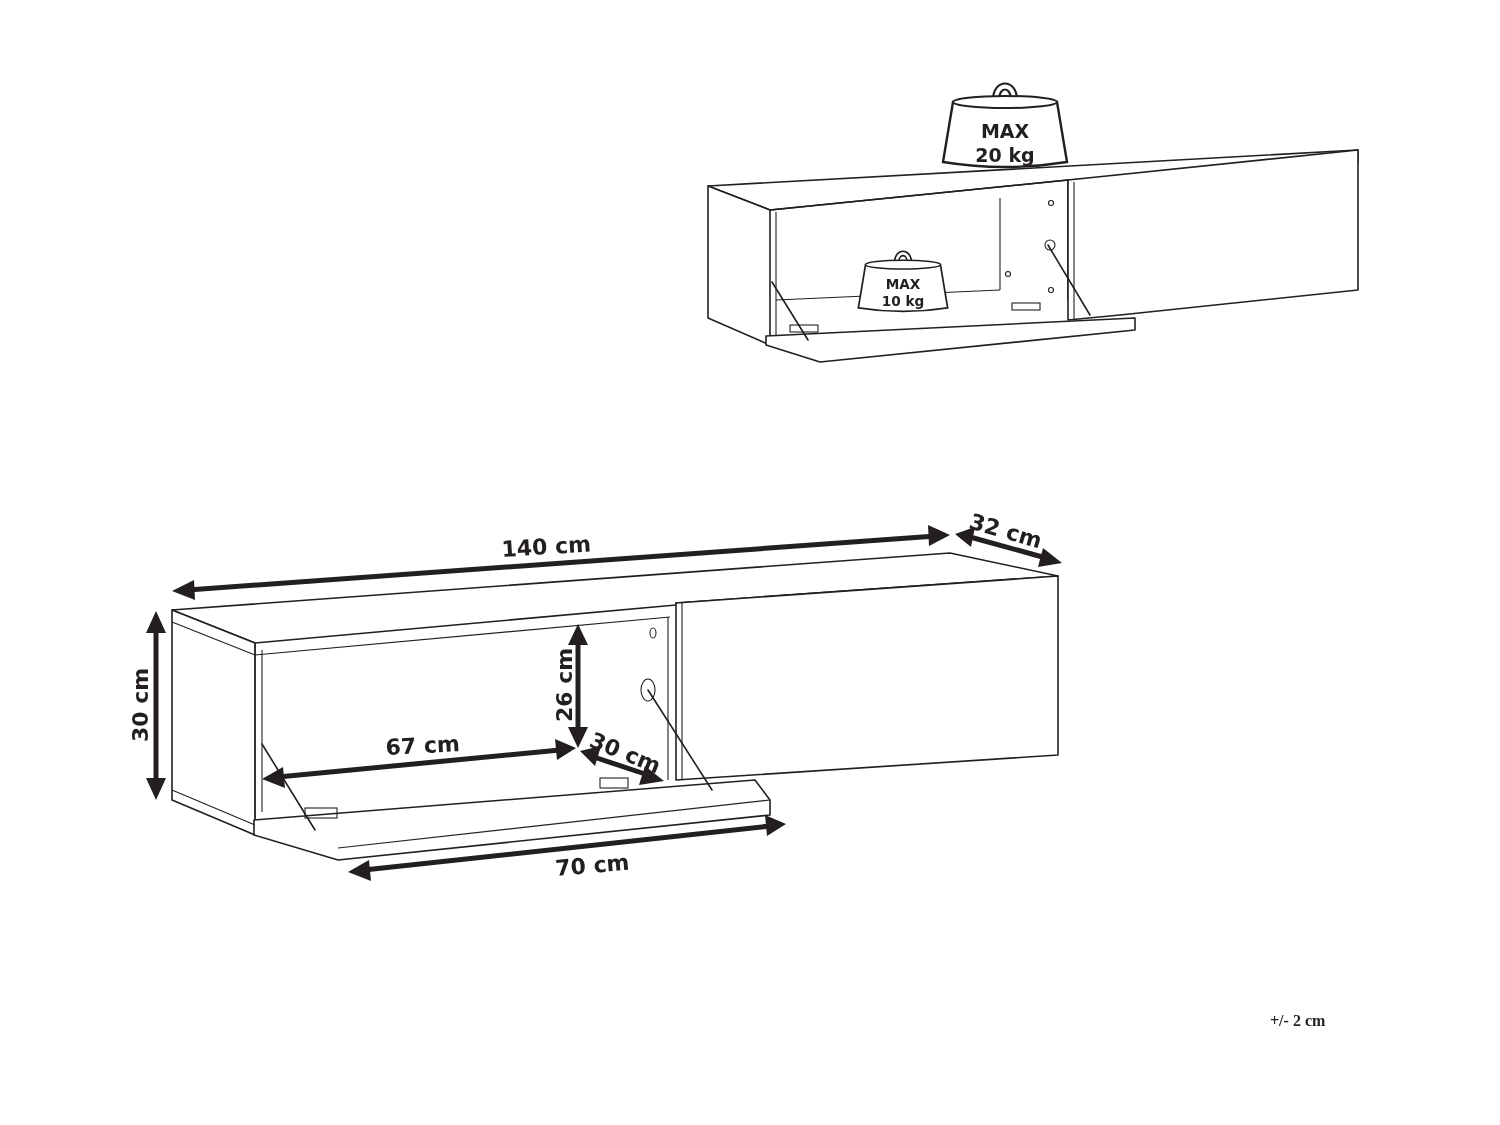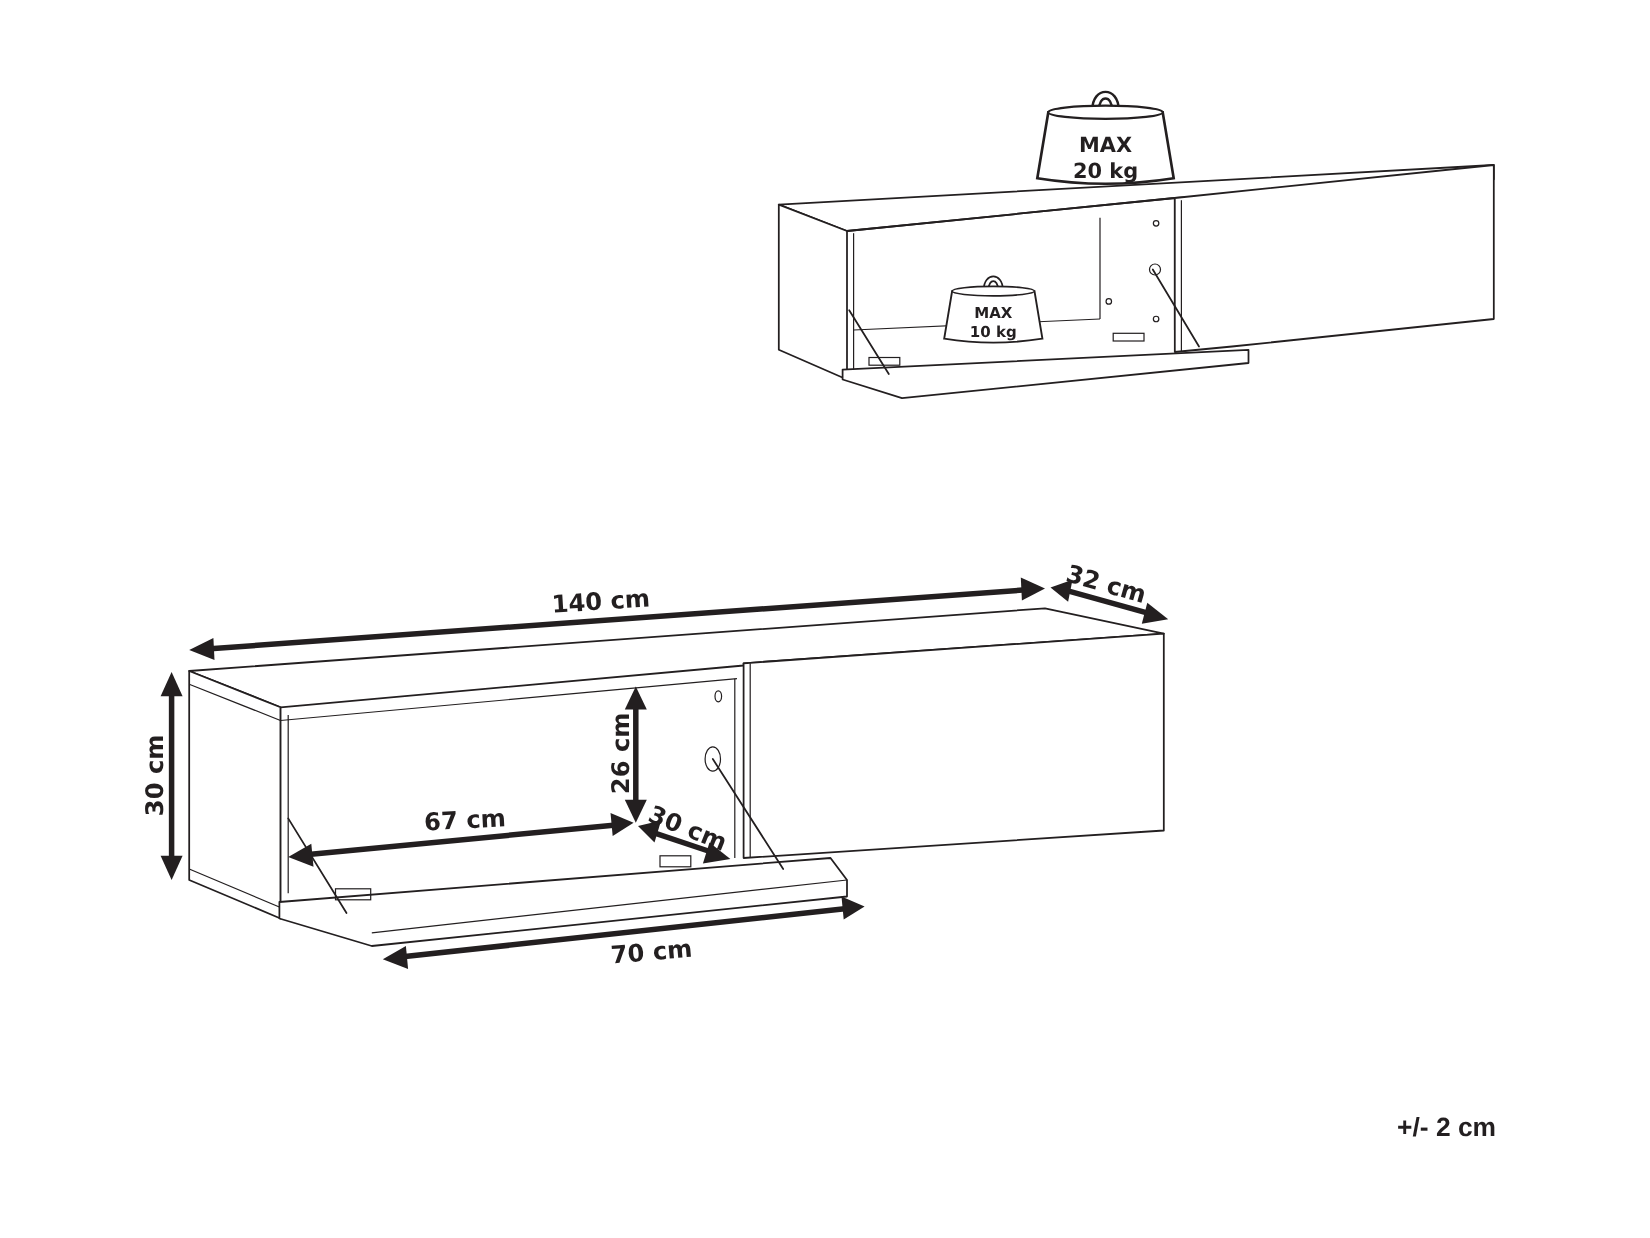--- a/index.html
+++ b/index.html
@@ -6,22 +6,22 @@
   body { width: 1500px; height: 1125px; position: relative; overflow: hidden;
          font-family: "Liberation Sans", "DejaVu Sans", sans-serif; }
   svg { position: absolute; left: 0; top: 0; }
   .ln { fill: none; stroke: #231f20; stroke-width: 1.6; stroke-linejoin: round; stroke-linecap: round; }
   .ln-thin { fill: none; stroke: #231f20; stroke-width: 1.1; }
   .face { fill: #ffffff; stroke: #231f20; stroke-width: 1.6; stroke-linejoin: round; }
   .dim { fill: none; stroke: #231f20; stroke-width: 5; stroke-linecap: butt; }
   .head { fill: #231f20; }
   .lbl { font-family: "DejaVu Sans", sans-serif; font-weight: bold; fill: #231f20; }
   .wt { font-family: "DejaVu Sans", sans-serif; font-weight: bold; fill: #231f20; text-anchor: middle; }
-  .tol { position: absolute; left: 1270px; top: 1012px; font-family: Liberation Sans, sans-serif;
-         font-weight: bold; font-size: 24px; color: #231f20; }
+  .tol { position: absolute; left: 1270px; top: 1012px; font-family: Liberation Serif, serif;
+         font-weight: bold; font-size: 16px; color: #231f20; }
 </style>
 </head>
 <body>
 
 <svg width="1500" height="1125" viewBox="0 0 1500 1125">
   <defs>
     <g id="weight-shape">
 
       <path d="M-12,-40 C-12,-62 12,-62 12,-40 L6,-40 C6,-54 -6,-54 -6,-40 Z" fill="#fff" stroke="#231f20" stroke-width="2.2"></path>
 

